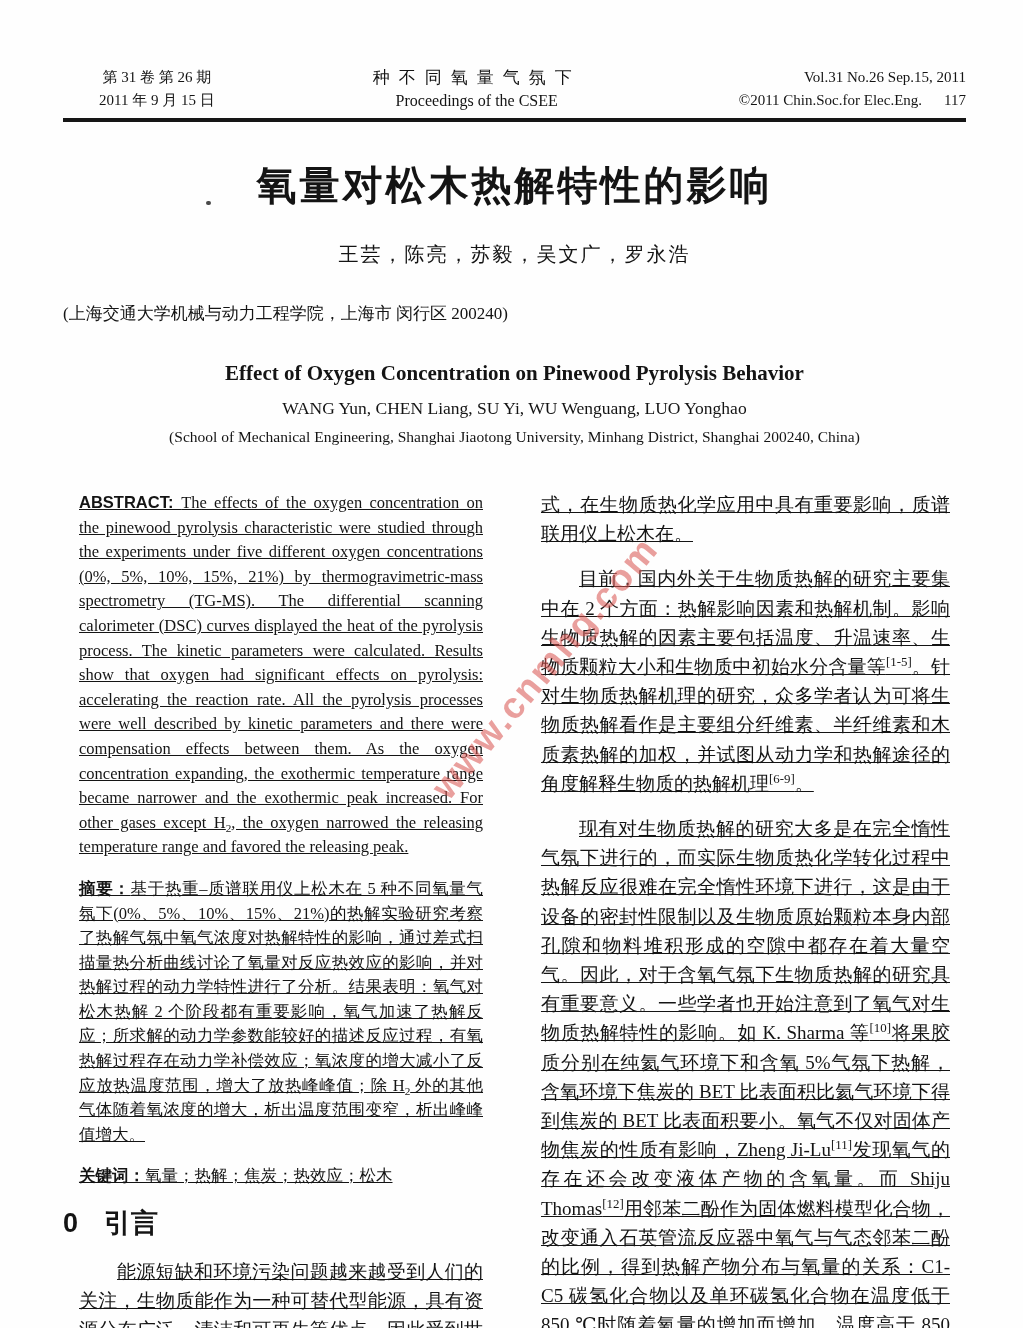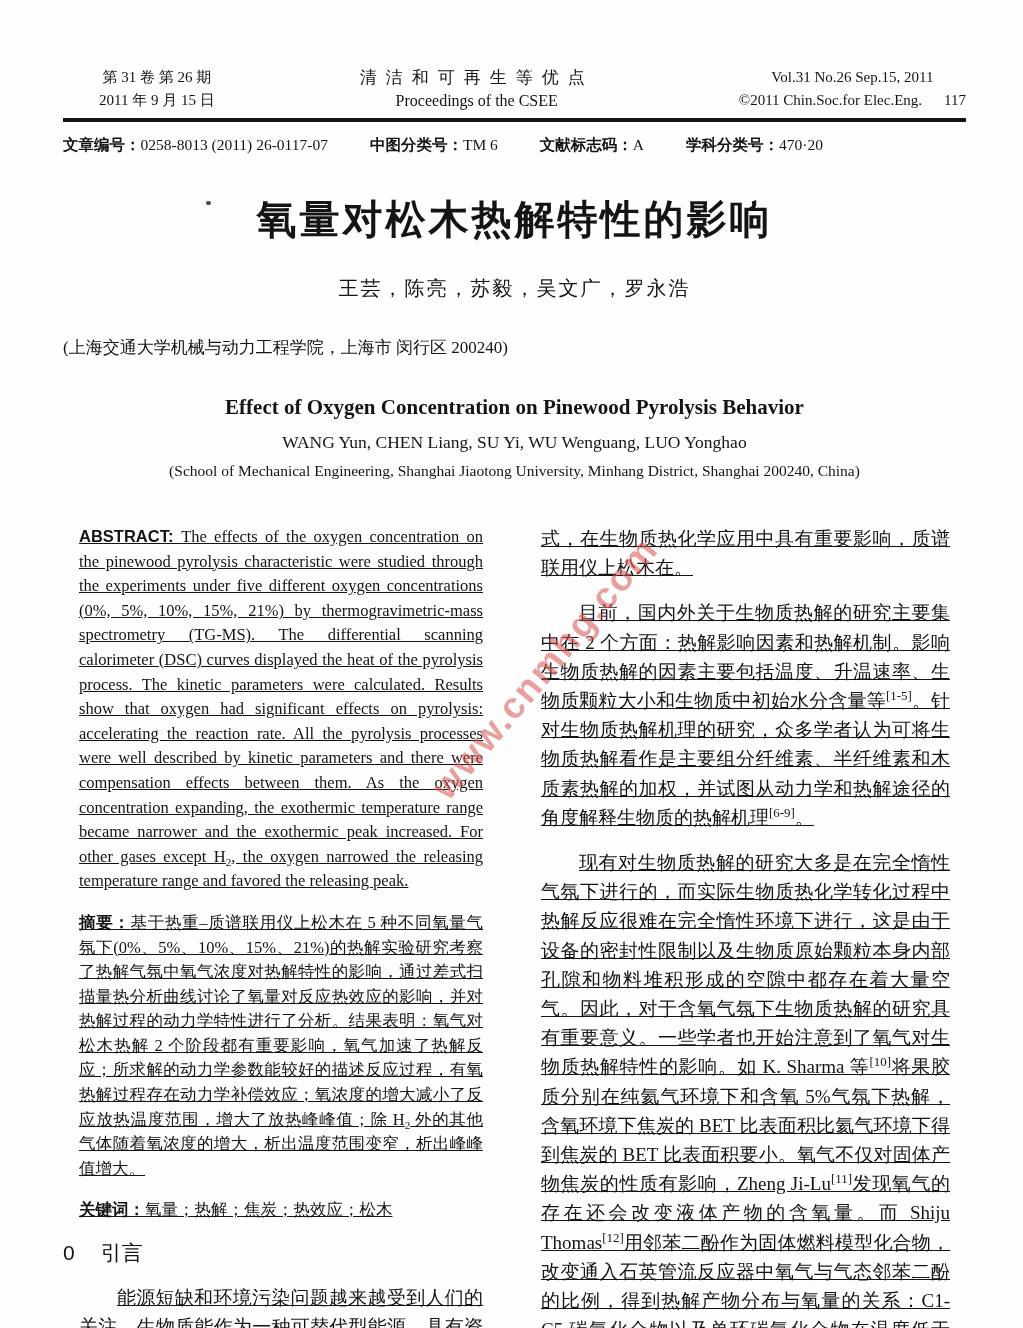--- a/index.html
+++ b/index.html
@@ -13,21 +13,21 @@
     font-family:"Liberation Serif","DejaVu Serif",serif;
     box-sizing:border-box;
     padding:66px 57px 0 63px;
   }
   
   .hdr{display:flex;justify-content:space-between;align-items:flex-start;}
   .hdr-left{font-size:15px;line-height:23px;text-align:center;margin-left:36px;}
   .hdr-center{text-align:center;}
   .hdr-center .jcn{font-size:17px;letter-spacing:9px;font-family:"Liberation Sans","DejaVu Sans",sans-serif;}
   .hdr-center .jen{font-size:16px;line-height:24px;}
-  .hdr-right{font-size:15px;line-height:23px;text-align:center;}
+  .hdr-right{font-size:15px;line-height:23px;text-align:right;}
   .pageno{margin-left:22px;}
   .rule{height:4px;background:#161616;margin-top:5px;}
   
   .meta{display:flex;margin-top:13px;font-size:15.5px;white-space:nowrap;}
   .meta .lab{font-family:"Liberation Sans","DejaVu Sans",sans-serif;font-weight:700;}
   .meta .grp{margin-right:42px;}
   .meta .grp:last-child{margin-right:0;}
   
   .title-cn{margin:36px 0 0 0;text-align:center;font-size:40px;font-weight:700;
     font-family:Liberation Serif, serif;letter-spacing:3px;}
@@ -39,21 +39,21 @@
   
   .columns{display:flex;margin-top:28px;}
   .col-left{width:436px;margin-right:26px;}
   .col-right{width:441px;}
   p{margin:16px;text-decoration:underline;}
   .abs{font-size:16.5px;line-height:24.6px;text-align:justify;}
   .abs + .abs{margin-top:8px;}
   .seg-bold{font-weight:700;font-family:"Liberation Sans","DejaVu Sans",sans-serif;}
   sup{font-size:0.68em;line-height:0;vertical-align:super;}
   sub{font-size:0.68em;line-height:0;vertical-align:sub;}
-  .sec-h{margin:16px 0 12px 0;font-size:21px;font-weight:400;
+  .sec-h{margin:16px 0 12px 0;font-size:27px;font-weight:700;
     font-family:"Liberation Sans","DejaVu Sans",sans-serif;}
   .sec-num{margin-right:26px;}
   .body-cn{font-size:19px;line-height:29.2px;text-align:justify;}
   .body-cn + .body-cn{margin-top:0;}
   .indent{text-indent:2em;}
   
   .watermark{
     position:absolute;left:545px;top:668px;
     transform:translate(-50%,-50%) rotate(-50deg);
     font-size:37px;font-weight:700;
@@ -66,39 +66,33 @@
 <body>
 
 <div class="page">
 
   <div class="hdr">
     <div class="hdr-left">
       <div>第 31 卷 第 26 期</div>
       <div>2011 年 9 月 15 日</div>
     </div>
     <div class="hdr-center">
-      <div class="jcn">清洁和可再生等优点</div>
+      <div class="jcn">种不同氧量气氛下</div>
       <div class="jen">Proceedings of the CSEE</div>
     </div>
     <div class="hdr-right">
       <div>Vol.31 No.26   Sep.15, 2011</div>
       <div>
         <span>©2011 Chin.Soc.for Elec.Eng.</span><span class="pageno">117</span>
       </div>
     </div>
   </div>
 
   <div class="rule"></div>
 
-  <div class="meta">
-    <span class="grp"><span class="lab">文章编号：</span><span>0258-8013 (2011) 26-0117-07</span></span>
-    <span class="grp"><span class="lab">中图分类号：</span><span>TM 6</span></span>
-    <span class="grp"><span class="lab">文献标志码：</span><span>A</span></span>
-    <span class="grp"><span class="lab">学科分类号：</span><span>470·20</span></span>
-  </div>
 
   <div class="speck"></div>
 
   <h1 class="title-cn">氧量对松木热解特性的影响</h1>
   <div class="authors-cn">王芸，陈亮，苏毅，吴文广，罗永浩</div>
   <div class="affil-cn">(上海交通大学机械与动力工程学院，上海市 闵行区 200240)</div>
 
   <h2 class="title-en">Effect of Oxygen Concentration on Pinewood Pyrolysis Behavior</h2>
   <div class="authors-en">WANG Yun, CHEN Liang, SU Yi, WU Wenguang, LUO Yonghao</div>
   <div class="affil-en">(School of Mechanical Engineering, Shanghai Jiaotong University, Minhang District, Shanghai 200240, China)</div>

